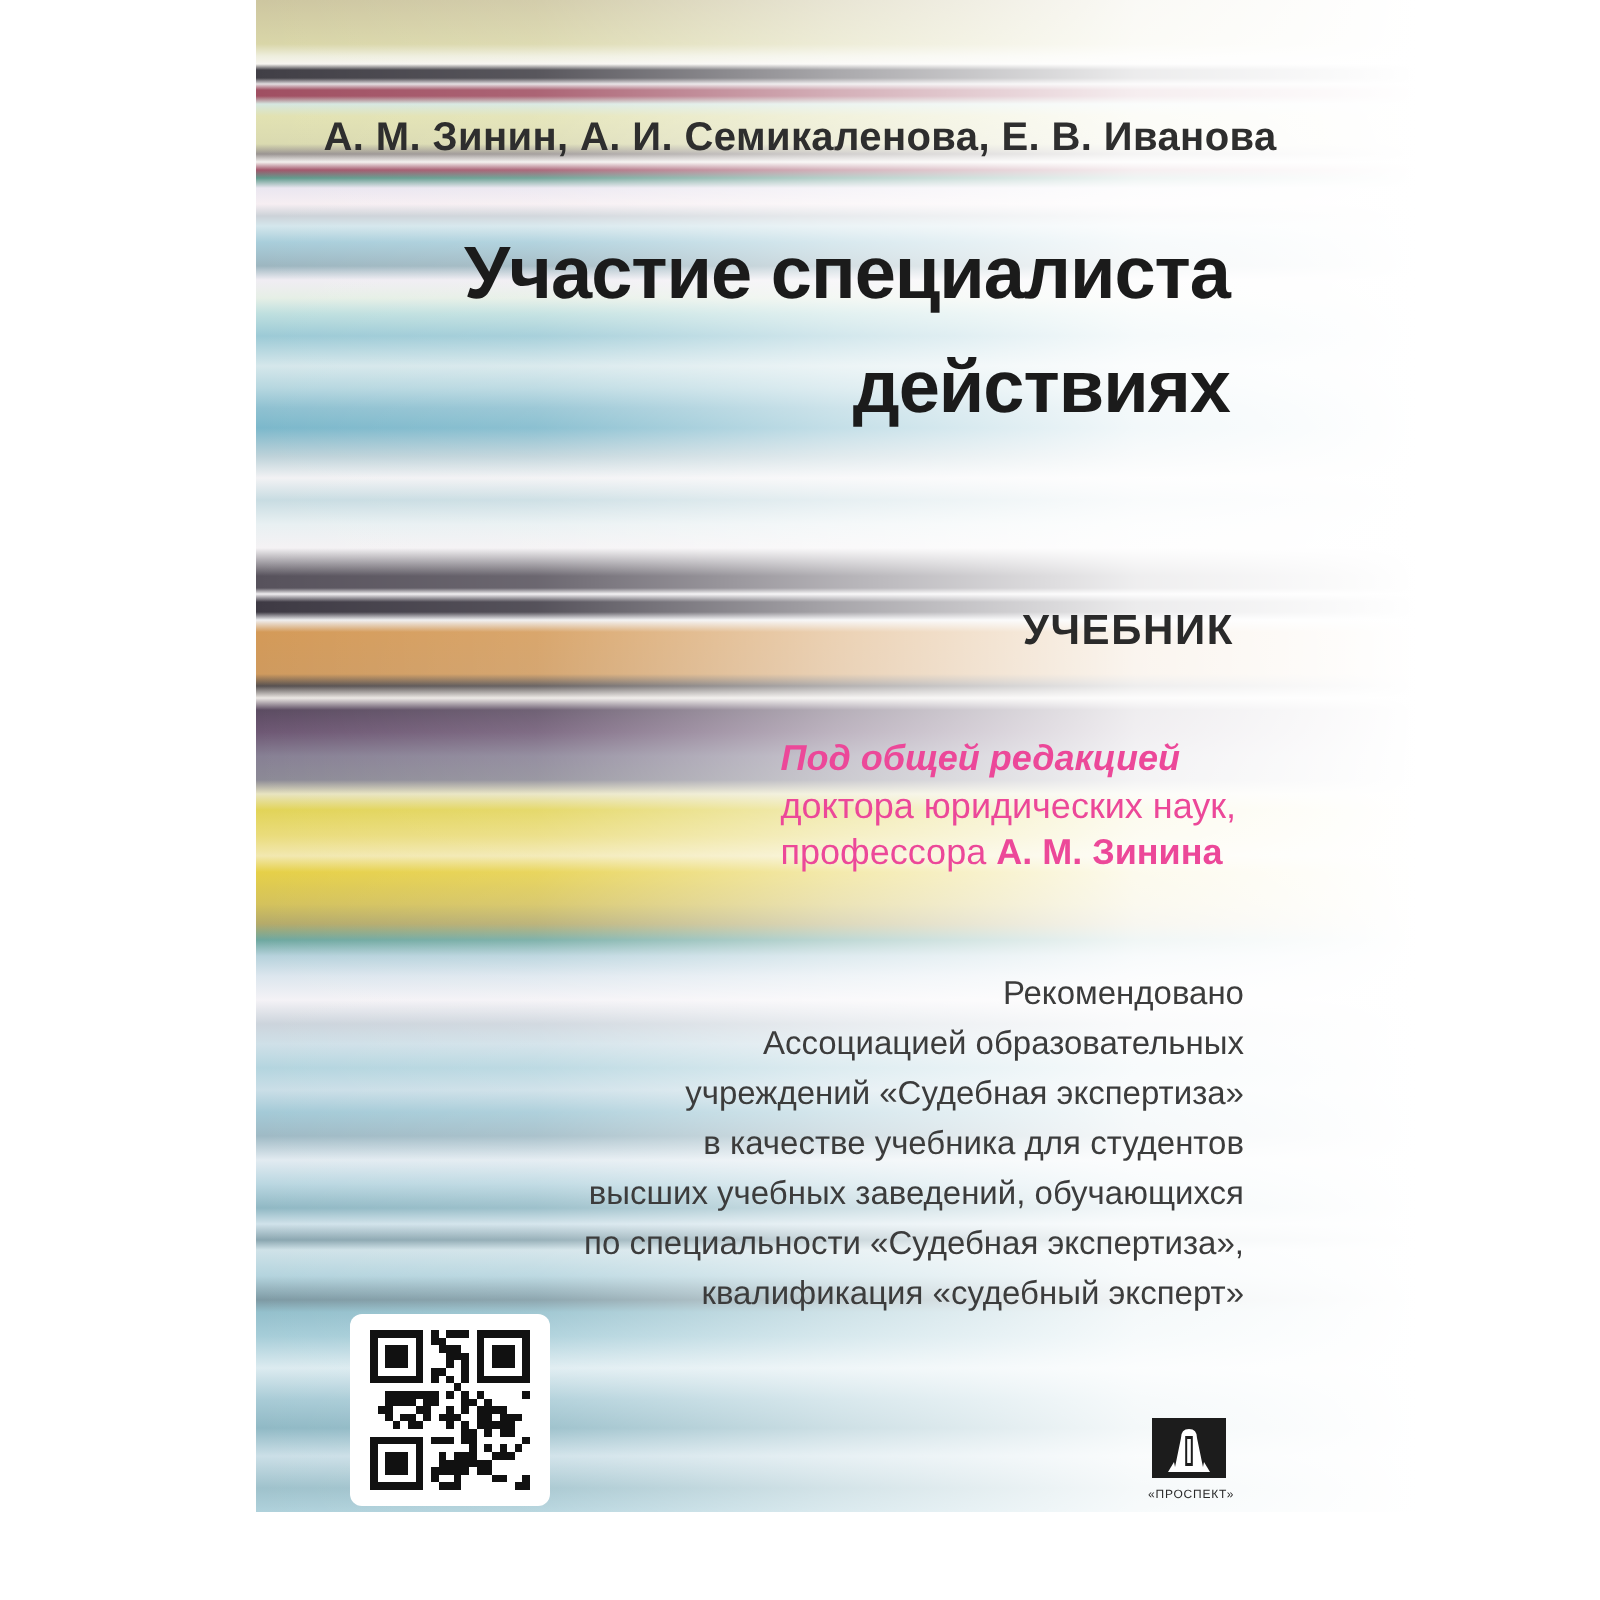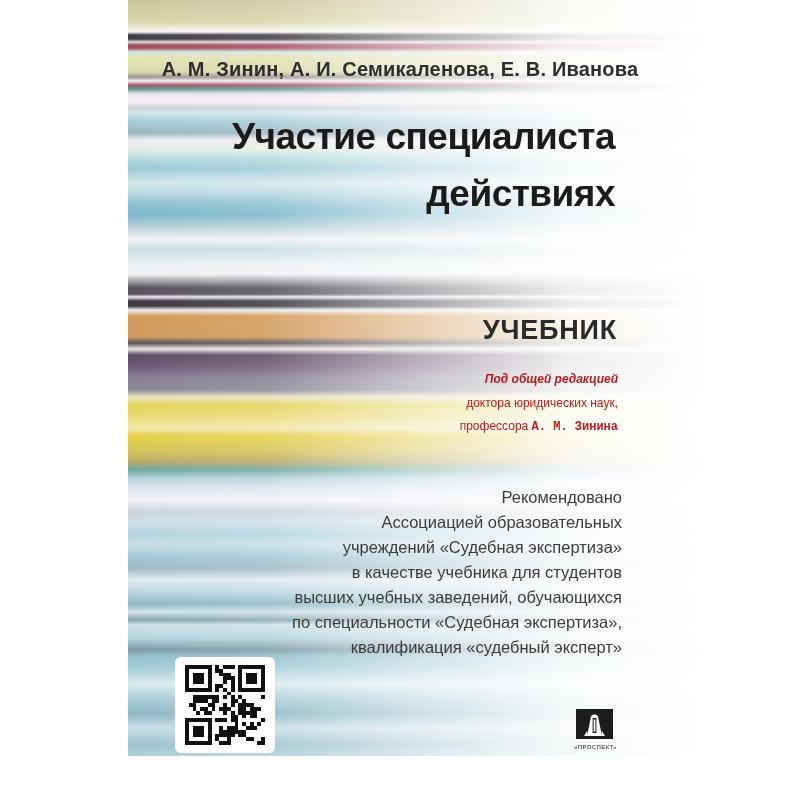--- a/index.html
+++ b/index.html
@@ -32,29 +32,29 @@
   }
   .authors{
     position:absolute;left:0;right:0;top:58px;text-align:center;
     font-size:20px;font-weight:700;color:#2e2e2e;letter-spacing:.2px;
   }
   .title{
     position:absolute;top:108px;right:185px;text-align:right;
     font-size:37px;line-height:57px;font-weight:700;color:#1b1b1b;letter-spacing:-.5px;
   }
   .edition{
-    position:absolute;top:315px;right:183px;text-align:right;
-    font-size:27px;font-weight:700;color:#2a2a2a;letter-spacing:.8px;
+    position:absolute;top:304px;right:183px;text-align:right;
+    font-size:21px;font-weight:700;color:#2a2a2a;letter-spacing:.8px;
   }
   .editor{
-    position:absolute;top:368px;right:182px;text-align:right;
-    font-size:12px;line-height:23.5px;color:#b91c1c;
+    position:absolute;top:368px;right:182px;
+    font-size:18px;line-height:23.5px;color:#ec4899;
   }
   .editor .l1{font-weight:700;font-style:italic;}
-  .editor .name{font-weight:700;font-family:Liberation Mono, monospace;}
+  .editor .name{font-weight:700;}
   .recommend{
     position:absolute;top:485px;right:178px;text-align:right;
     font-size:16.5px;line-height:25px;color:#3c3c3c;
   }
   .qr-box{
     position:absolute;left:175px;top:657px;width:100px;height:96px;
     background:#ffffff;border-radius:6px;
   }
   .qr-box svg{position:absolute;left:10px;top:8px;}
   .logo{

